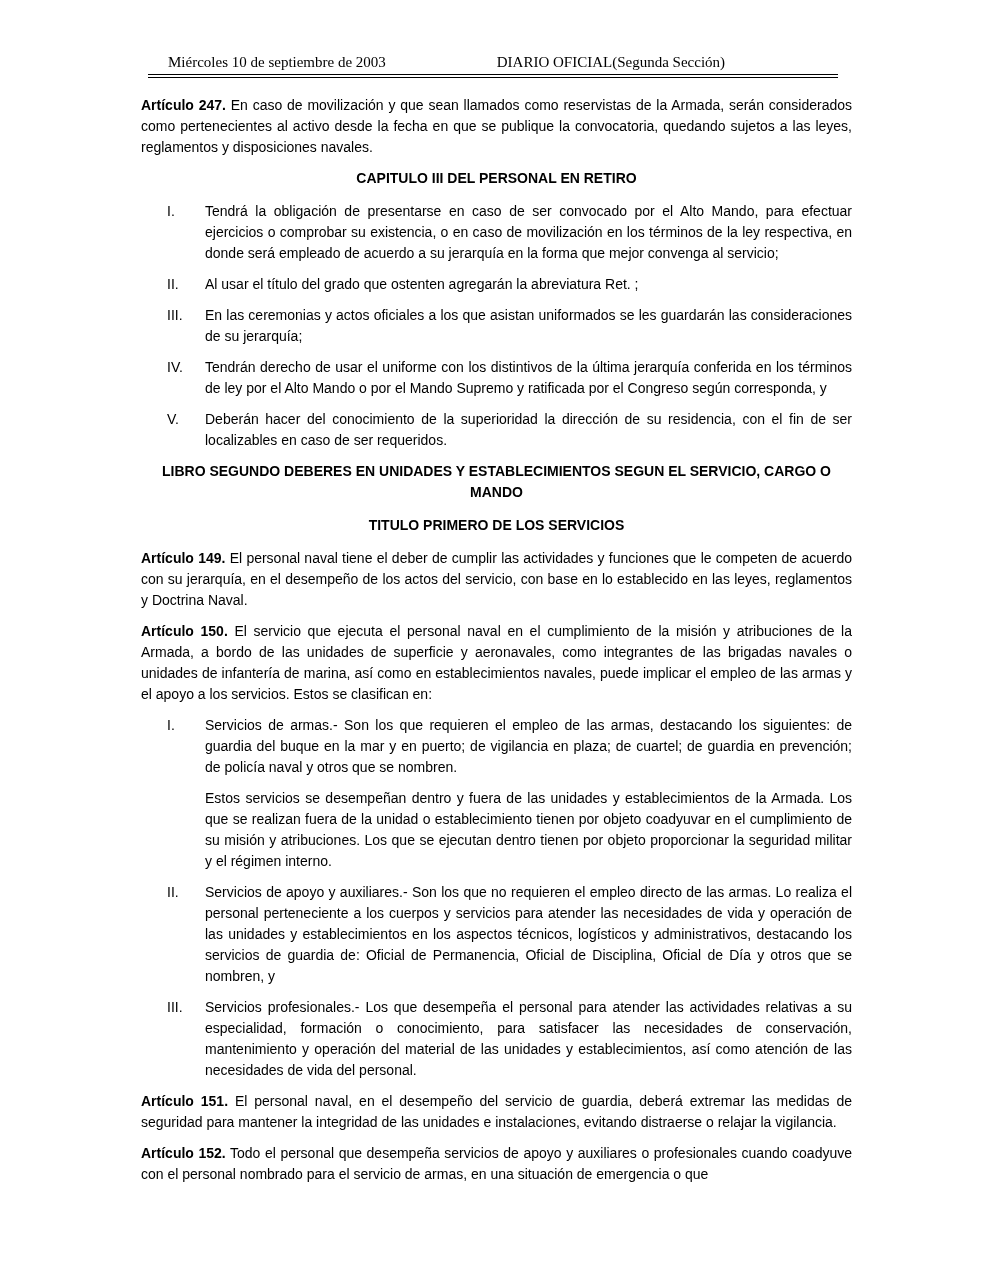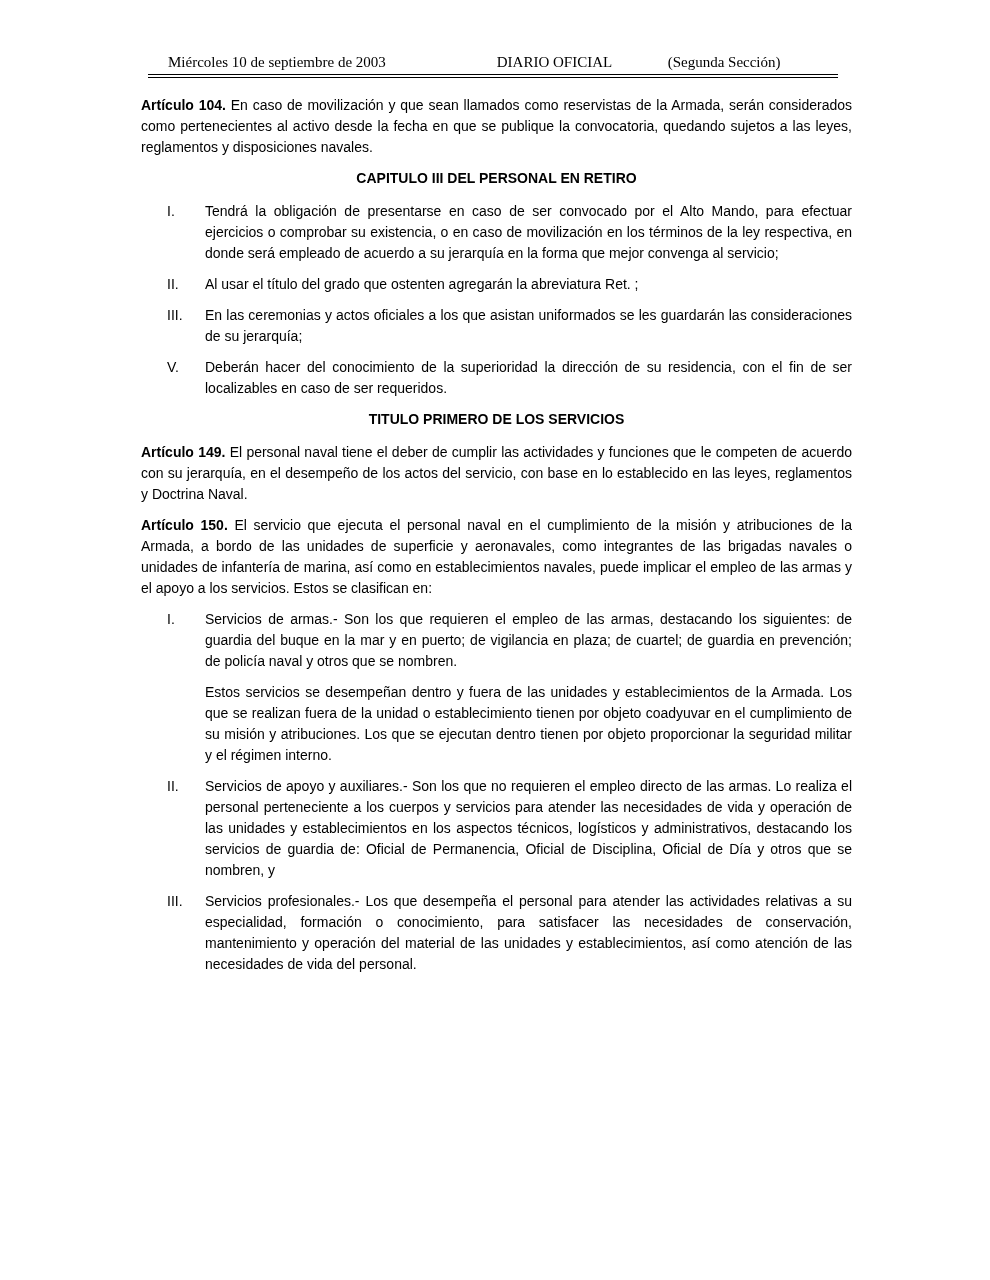--- a/index.html
+++ b/index.html
@@ -25,21 +25,21 @@
     font-size: 15px;
     line-height: 18px;
   }
   .pg-header-row {
     display: flex;
     align-items: baseline;
     padding: 0 2px 3px 2px;
   }
   .hdr-date { flex: 1 1 auto; padding-left: 18px; }
   .hdr-title { flex: 0 0 auto; }
-  .hdr-section { flex: 1 1 auto; text-align: center; }
+  .hdr-section { flex: 1 1 auto; text-align: left; }
   .hdr-rule {
     height: 4px;
     border-top: 1.5px solid #000;
     border-bottom: 1px solid #000;
   }
   
   .doc {
     margin: 17px 138px 0 141px; 
     width: 711px;
     font-size: 14px;
@@ -84,46 +84,51 @@
     <div class="pg-header-row">
       <span class="hdr-date">Miércoles 10 de septiembre de 2003</span>
       <span class="hdr-title">DIARIO OFICIAL</span>
       <span class="hdr-section">(Segunda Sección)</span>
     </div>
     <div class="hdr-rule"></div>
   </div>
 
   <div class="doc">
 
-    <p class="article"><b class="art-label">Artículo 104.</b> <span>En caso de movilización y que sean llamados como reservistas de la Armada, serán considerados como pertenecientes al activo desde la fecha en que se publique la convocatoria, quedando sujetos a las leyes, reglamentos y disposiciones navales.</span></p>
+    <p class="article"><b class="art-label">Artículo 247.</b> <span>En caso de movilización y que sean llamados como reservistas de la Armada, serán considerados como pertenecientes al activo desde la fecha en que se publique la convocatoria, quedando sujetos a las leyes, reglamentos y disposiciones navales.</span></p>
 
     <div class="heading">CAPITULO III DEL PERSONAL EN RETIRO</div>
 
 
     <div class="list-item">
       <span class="numeral">I.</span>
       <span class="item-text">Tendrá la obligación de presentarse en caso de ser convocado por el Alto Mando, para efectuar ejercicios o comprobar su existencia, o en caso de movilización en los términos de la ley respectiva, en donde será empleado de acuerdo a su jerarquía en la forma que mejor convenga al servicio;</span>
     </div>
 
     <div class="list-item">
       <span class="numeral">II.</span>
       <span class="item-text">Al usar el título del grado que ostenten agregarán la abreviatura Ret. ;</span>
     </div>
 
     <div class="list-item">
       <span class="numeral">III.</span>
       <span class="item-text">En las ceremonias y actos oficiales a los que asistan uniformados se les guardarán las consideraciones de su jerarquía;</span>
     </div>
 
+    <div class="list-item">
+      <span class="numeral">IV.</span>
+      <span class="item-text">Tendrán derecho de usar el uniforme con los distintivos de la última jerarquía conferida en los términos de ley por el Alto Mando o por el Mando Supremo y ratificada por el Congreso según corresponda, y</span>
+    </div>
 
     <div class="list-item">
       <span class="numeral">V.</span>
       <span class="item-text">Deberán hacer del conocimiento de la superioridad la dirección de su residencia, con el fin de ser localizables en caso de ser requeridos.</span>
     </div>
 
+    <div class="heading">LIBRO SEGUNDO DEBERES EN UNIDADES Y ESTABLECIMIENTOS SEGUN EL SERVICIO, CARGO O MANDO</div>
 
     <div class="heading">TITULO PRIMERO DE LOS SERVICIOS</div>
 
     <p class="article"><b class="art-label">Artículo 149.</b> <span>El personal naval tiene el deber de cumplir las actividades y funciones que le competen de acuerdo con su jerarquía, en el desempeño de los actos del servicio, con base en lo establecido en las leyes, reglamentos y Doctrina Naval.</span></p>
 
     <p class="article"><b class="art-label">Artículo 150.</b> <span>El servicio que ejecuta el personal naval en el cumplimiento de la misión y atribuciones de la Armada, a bordo de las unidades de superficie y aeronavales, como integrantes de las brigadas navales o unidades de infantería de marina, así como en establecimientos navales, puede implicar el empleo de las armas y el apoyo a los servicios. Estos se clasifican en:</span></p>
 
     <div class="list-item">
       <span class="numeral">I.</span>
       <span class="item-text">Servicios de armas.- Son los que requieren el empleo de las armas, destacando los siguientes: de guardia del buque en la mar y en puerto; de vigilancia en plaza; de cuartel; de guardia en prevención; de policía naval y otros que se nombren.</span>
@@ -134,16 +139,18 @@
     <div class="list-item">
       <span class="numeral">II.</span>
       <span class="item-text">Servicios de apoyo y auxiliares.- Son los que no requieren el empleo directo de las armas. Lo realiza el personal perteneciente a los cuerpos y servicios para atender las necesidades de vida y operación de las unidades y establecimientos en los aspectos técnicos, logísticos y administrativos, destacando los servicios de guardia de: Oficial de Permanencia, Oficial de Disciplina, Oficial de Día y otros que se nombren, y</span>
     </div>
 
     <div class="list-item">
       <span class="numeral">III.</span>
       <span class="item-text">Servicios profesionales.- Los que desempeña el personal para atender las actividades relativas a su especialidad, formación o conocimiento, para satisfacer las necesidades de conservación, mantenimiento y operación del material de las unidades y establecimientos, así como atención de las necesidades de vida del personal.</span>
     </div>
 
+    <p class="article"><b class="art-label">Artículo 151.</b> <span>El personal naval, en el desempeño del servicio de guardia, deberá extremar las medidas de seguridad para mantener la integridad de las unidades e instalaciones, evitando distraerse o relajar la vigilancia.</span></p>
 
+    <p class="article"><b class="art-label">Artículo 152.</b> <span>Todo el personal que desempeña servicios de apoyo y auxiliares o profesionales cuando coadyuve con el personal nombrado para el servicio de armas, en una situación de emergencia o que</span></p>
 
   </div>
 </div>
 
 </body></html>

